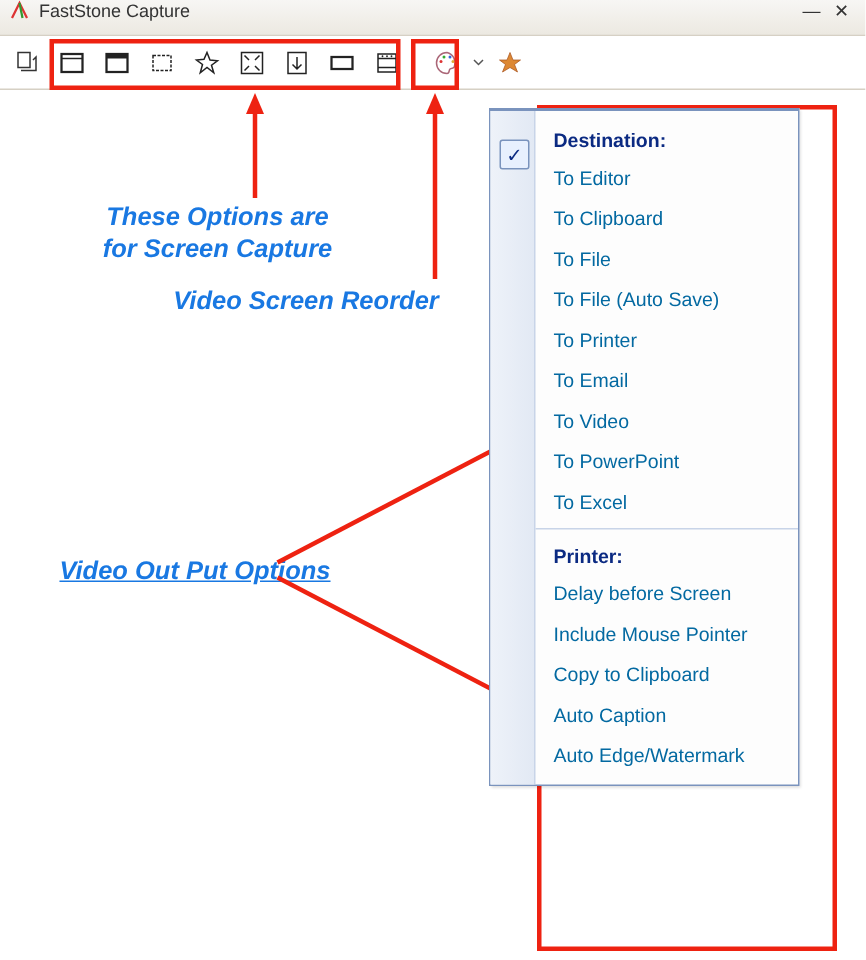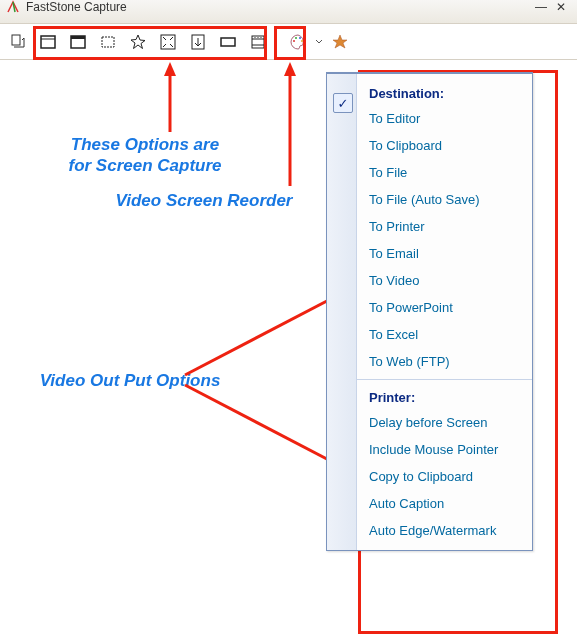--- a/index.html
+++ b/index.html
@@ -129,21 +129,21 @@
     </div>
 </div>
 
 <div id="hl-capture" class="hlbox"></div>
 <div id="hl-video" class="hlbox"></div>
 <div id="hl-menu" class="hlbox"></div>
 
 <div id="ann-capture" class="annotation" style="white-space: pre-line;">These Options are
 for Screen Capture</div>
 <div id="ann-video" class="annotation" style="white-space: pre-line;">Video Screen Reorder</div>
-<div id="ann-output" class="annotation" style="white-space: pre-line;">Video Out Put Options</div>
+<div id="ann-output" class="annotation" style="white-space: pre-line; text-decoration: underline;">Video Out Put Options</div>
 
 <svg class="arrow" style="top:62px;left:160px" width="20" height="72">
     <line x1="10" y1="70" x2="10" y2="8" stroke="#e21" stroke-width="3"></line>
     <polygon points="10,0 4,14 16,14" fill="#e21"></polygon>
   </svg>
 <svg class="arrow" style="top:62px;left:280px" width="20" height="126">
     <line x1="10" y1="124" x2="10" y2="8" stroke="#e21" stroke-width="3"></line>
     <polygon points="10,0 4,14 16,14" fill="#e21"></polygon>
   </svg>
 <svg class="arrow" style="top:280px;left:180px" width="180" height="100">
@@ -162,21 +162,20 @@
       <div class="menu-header">Destination:</div>
       <div class="menu-item">To Editor</div>
       <div class="menu-item">To Clipboard</div>
       <div class="menu-item">To File</div>
       <div class="menu-item">To File (Auto Save)</div>
       <div class="menu-item">To Printer</div>
       <div class="menu-item">To Email</div>
       <div class="menu-item">To Video</div>
       <div class="menu-item">To PowerPoint</div>
       <div class="menu-item">To Excel</div>
-      <div class="menu-item">To Web (FTP)</div>
       <div class="menu-sep"></div>
       <div class="menu-header">Printer:</div>
       <div class="menu-item">Delay before Screen</div>
       <div class="menu-item">Include Mouse Pointer</div>
       <div class="menu-item">Copy to Clipboard</div>
       <div class="menu-item">Auto Caption</div>
       <div class="menu-item">Auto Edge/Watermark</div>
     </div>
   </div>
 </div>

